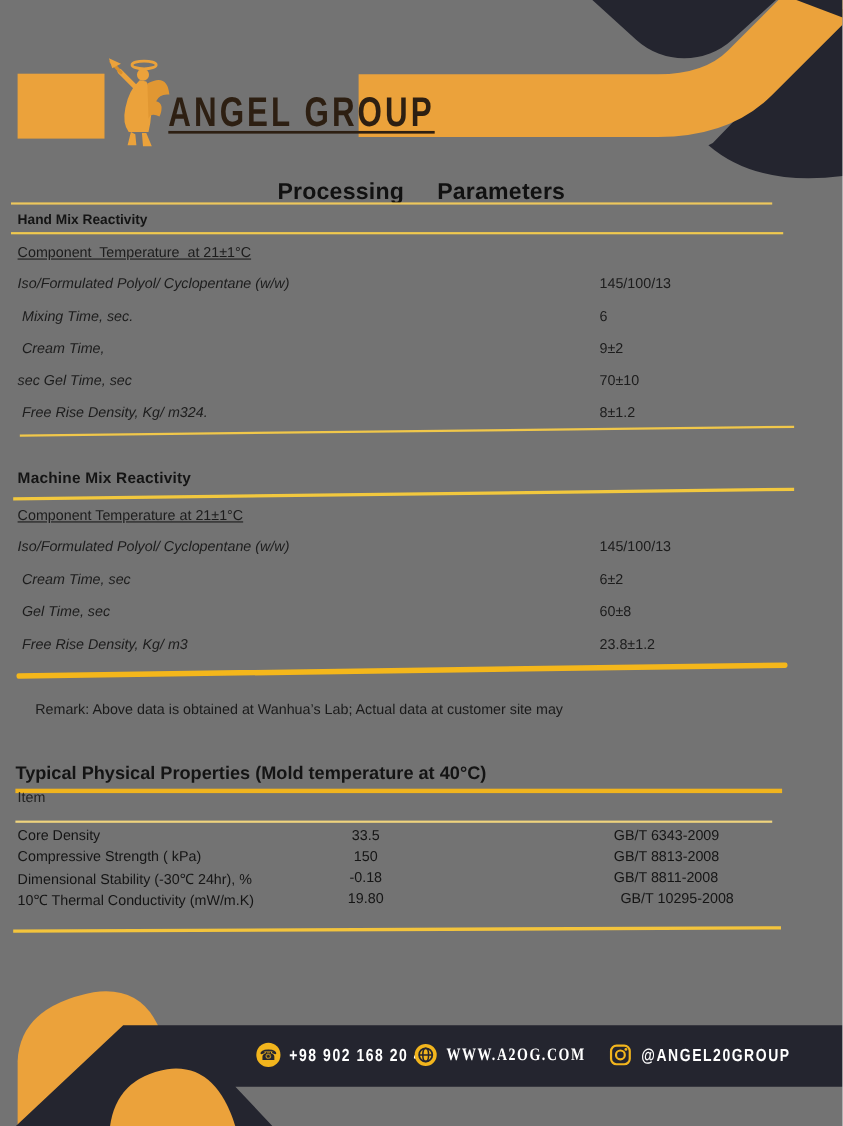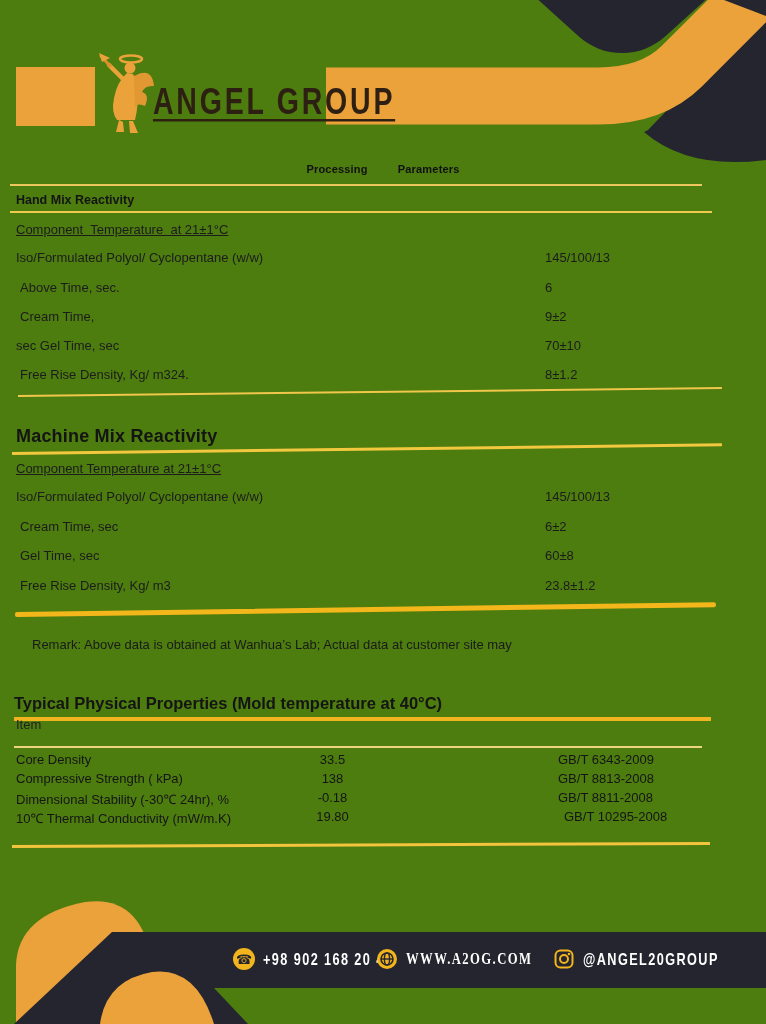--- a/index.html
+++ b/index.html
@@ -1,53 +1,53 @@
 <!DOCTYPE html>
 <html><head>
 <meta charset="utf-8">
 <style>
   * { margin:0; padding:0; box-sizing:border-box; }
   html,body { background:#e8e8e8; }
   body { font-family:"Liberation Sans", sans-serif; }
   .page {
     position:relative; width:766px; height:1024px; margin:0 auto;
-    background:#4d7c0f; overflow:hidden; color:#1e1e1e;
+    background:#737373; overflow:hidden; color:#1e1e1e;
   }
   
   .corner-svg { position:absolute; top:0; left:0; width:766px; height:190px; }
   .logo-square { position:absolute; left:16px; top:67px; width:79px; height:59px; background:#EBA23B; }
   .angel { position:absolute; left:96px; top:52px; width:62px; height:84px; }
   .logo-text {
     position:absolute; left:153px; top:80px; font-size:31px; font-weight:bold;
     color:#2D1F12; letter-spacing:3px; transform:scale(0.92,1.22); transform-origin:left top;
     text-decoration:underline; text-decoration-thickness:2px; text-underline-offset:4px;
     white-space:nowrap;
   }
   
   .page-title { position:absolute; top:163px; left:0; width:100%; text-align:center;
-    font-size:11px; font-weight:bold; color:#111; letter-spacing:0.2px; }
+    font-size:21px; font-weight:bold; color:#111; letter-spacing:0.2px; }
   .page-title .gap { display:inline-block; width:30px; }
   
   .rule { position:absolute; transform-origin:left center; }
   .rule-title  { top:184px; left:10px; width:692px; height:2px; background:#EDC75D; }
   .rule-hand   { top:211px; left:10px; width:702px; height:2px; background:#F0C94F; }
   .rule-hand-b { top:395px; left:18px; width:704px; height:2px; background:#F0C74A; transform:rotate(-0.65deg); }
   .rule-mach   { top:452px; left:12px; width:710px; height:3px; background:#F2C83E; transform:rotate(-0.7deg); }
   .rule-mach-b { top:612px; left:15px; width:701px; height:5px; background:#F4B71B; transform:rotate(-0.8deg); border-radius:2px; }
   .rule-phys   { top:717px; left:14px; width:697px; height:4px; background:#F0B41E; }
   .rule-item   { top:746px; left:14px; width:688px; height:2px; background:#EFD47E; }
   .rule-bottom { top:845px; left:12px; width:698px; height:3px; background:#F3C43C; transform:rotate(-0.25deg); }
   
   .sec-heading { position:absolute; left:16px; font-weight:bold; color:#141414; }
   .h-hand { top:193px; font-size:12.5px; }
-  .h-mach { top:426px; font-size:18px; letter-spacing:0.2px; }
+  .h-mach { top:426px; font-size:14px; letter-spacing:0.2px; }
   .h-phys { top:694px; font-size:16.5px; left:14px; }
   .subhead { position:absolute; left:16px; font-size:13px; color:#1c1c1c; white-space:pre;text-decoration:underline; }
   .row { position:absolute; left:0; width:766px; font-size:13px; color:#1c1c1c; }
-  .row .lbl { position:absolute; left:16px; white-space:pre; }
+  .row .lbl { position:absolute; left:16px; white-space:pre;font-style:italic; }
   .row .lbl.indent { left:20px; }
   .row .val { position:absolute; left:545px; white-space:pre; }
   .remark { position:absolute; left:32px; font-size:13px; color:#1a1a1a; white-space:pre; }
   .item-label { position:absolute; left:16px; top:717px; font-size:13px; color:#222; }
   .prow { position:absolute; left:0; width:766px; font-size:13px; color:#151515; }
   .prow .plbl { position:absolute; left:16px; white-space:pre; }
   .prow .pval { position:absolute; left:295px; width:75px; text-align:center; }
   .prow .pstd { position:absolute; left:558px; white-space:pre; }
   
   .footer-svg { position:absolute; left:0; bottom:0; width:766px; height:164px; }
@@ -91,21 +91,21 @@
 
   <div class="sec-heading h-hand">Hand Mix Reactivity</div>
   <div class="rule rule-hand"></div>
   <div class="subhead" style="top:222px">Component  Temperature  at 21±1°C</div>
 
   <div class="row" style="top:250px">
     <span class="lbl">Iso/Formulated Polyol/ Cyclopentane (w/w)</span>
     <span class="val">145/100/13</span>
   </div>
   <div class="row" style="top:280px">
-    <span class="lbl indent">Above Time, sec.</span>
+    <span class="lbl indent">Mixing Time, sec.</span>
     <span class="val">6</span>
   </div>
   <div class="row" style="top:309px">
     <span class="lbl indent">Cream Time,</span>
     <span class="val">9±2</span>
   </div>
   <div class="row" style="top:338px">
     <span class="lbl">sec Gel Time, sec</span>
     <span class="val">70±10</span>
   </div>
@@ -144,21 +144,21 @@
   <div class="item-label">Item</div>
   <div class="rule rule-item"></div>
 
   <div class="prow" style="top:752px">
     <span class="plbl">Core Density</span>
     <span class="pval">33.5</span>
     <span class="pstd">GB/T 6343-2009</span>
   </div>
   <div class="prow" style="top:771px">
     <span class="plbl">Compressive Strength ( kPa)</span>
-    <span class="pval">138</span>
+    <span class="pval">150</span>
     <span class="pstd">GB/T 8813-2008</span>
   </div>
   <div class="prow" style="top:790px">
     <span class="plbl">Dimensional Stability (-30℃ 24hr), %</span>
     <span class="pval">-0.18</span>
     <span class="pstd">GB/T 8811-2008</span>
   </div>
   <div class="prow" style="top:809px">
     <span class="plbl">10℃ Thermal Conductivity (mW/m.K)</span>
     <span class="pval">19.80</span>

